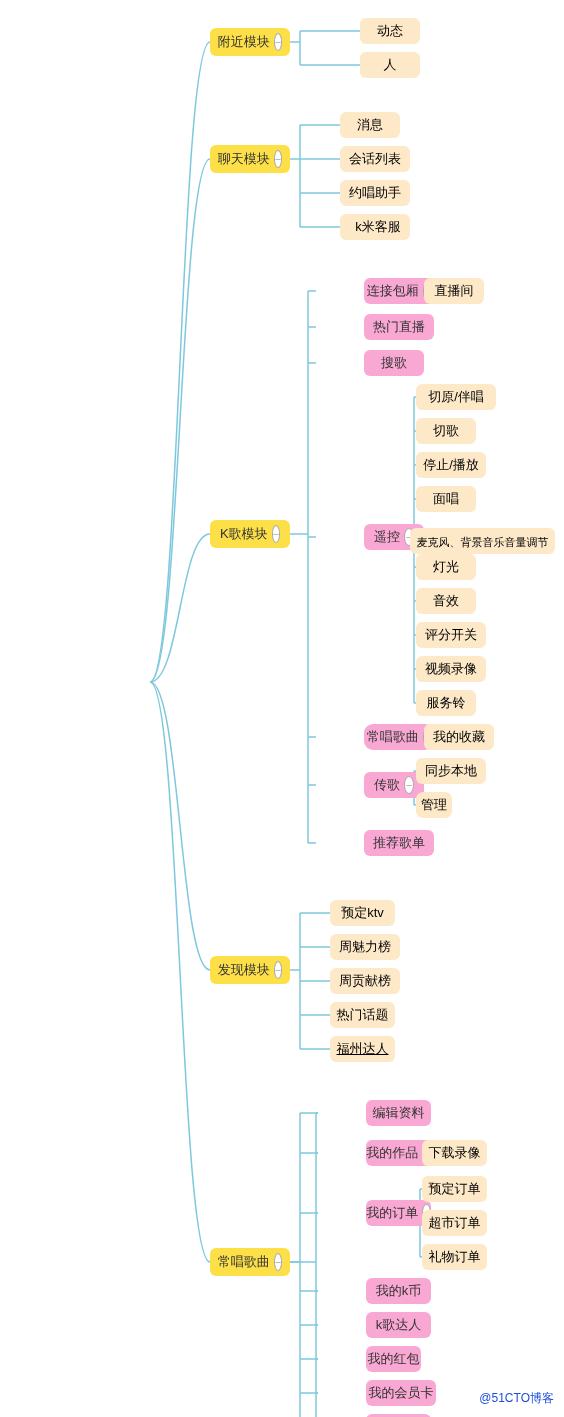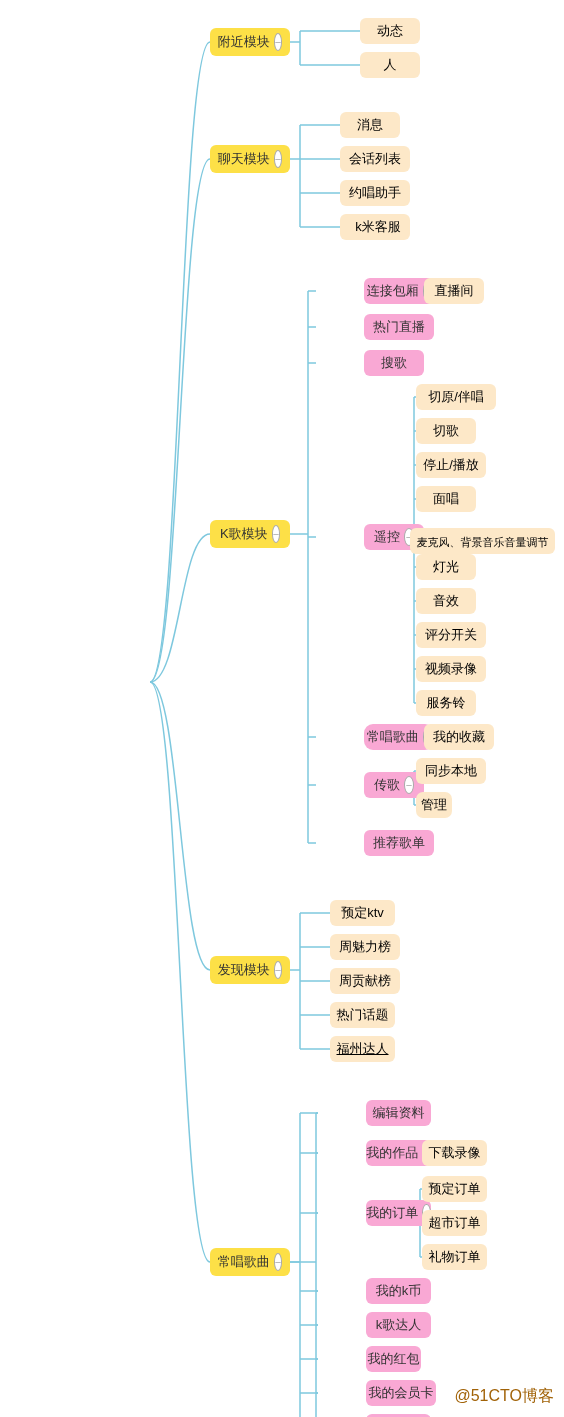--- a/index.html
+++ b/index.html
@@ -76,22 +76,22 @@
       justify-content: center;
       font-size: 11px;
       color: #aaa;
       margin-left: 4px;
     }
 
     .watermark {
       position: absolute;
       bottom: 10px;
       right: 10px;
-      color: #a16207;
-      font-size: 16px;
+      color: #1d4ed8;
+      font-size: 12px;
     }
   </style>
 </head>
 <body>
 
 <div class="mind-map-container">
   <svg class="connections" id="svg-lines">
       <path d="M 150 682 C 180 682, 180 42, 210 42" stroke="#7ec8de" stroke-width="1.5" fill="none"></path>
       <path d="M 150 682 C 180 682, 180 159, 210 159" stroke="#7ec8de" stroke-width="1.5" fill="none"></path>
       <path d="M 150 682 C 180 682, 180 534, 210 534" stroke="#7ec8de" stroke-width="1.5" fill="none"></path>

